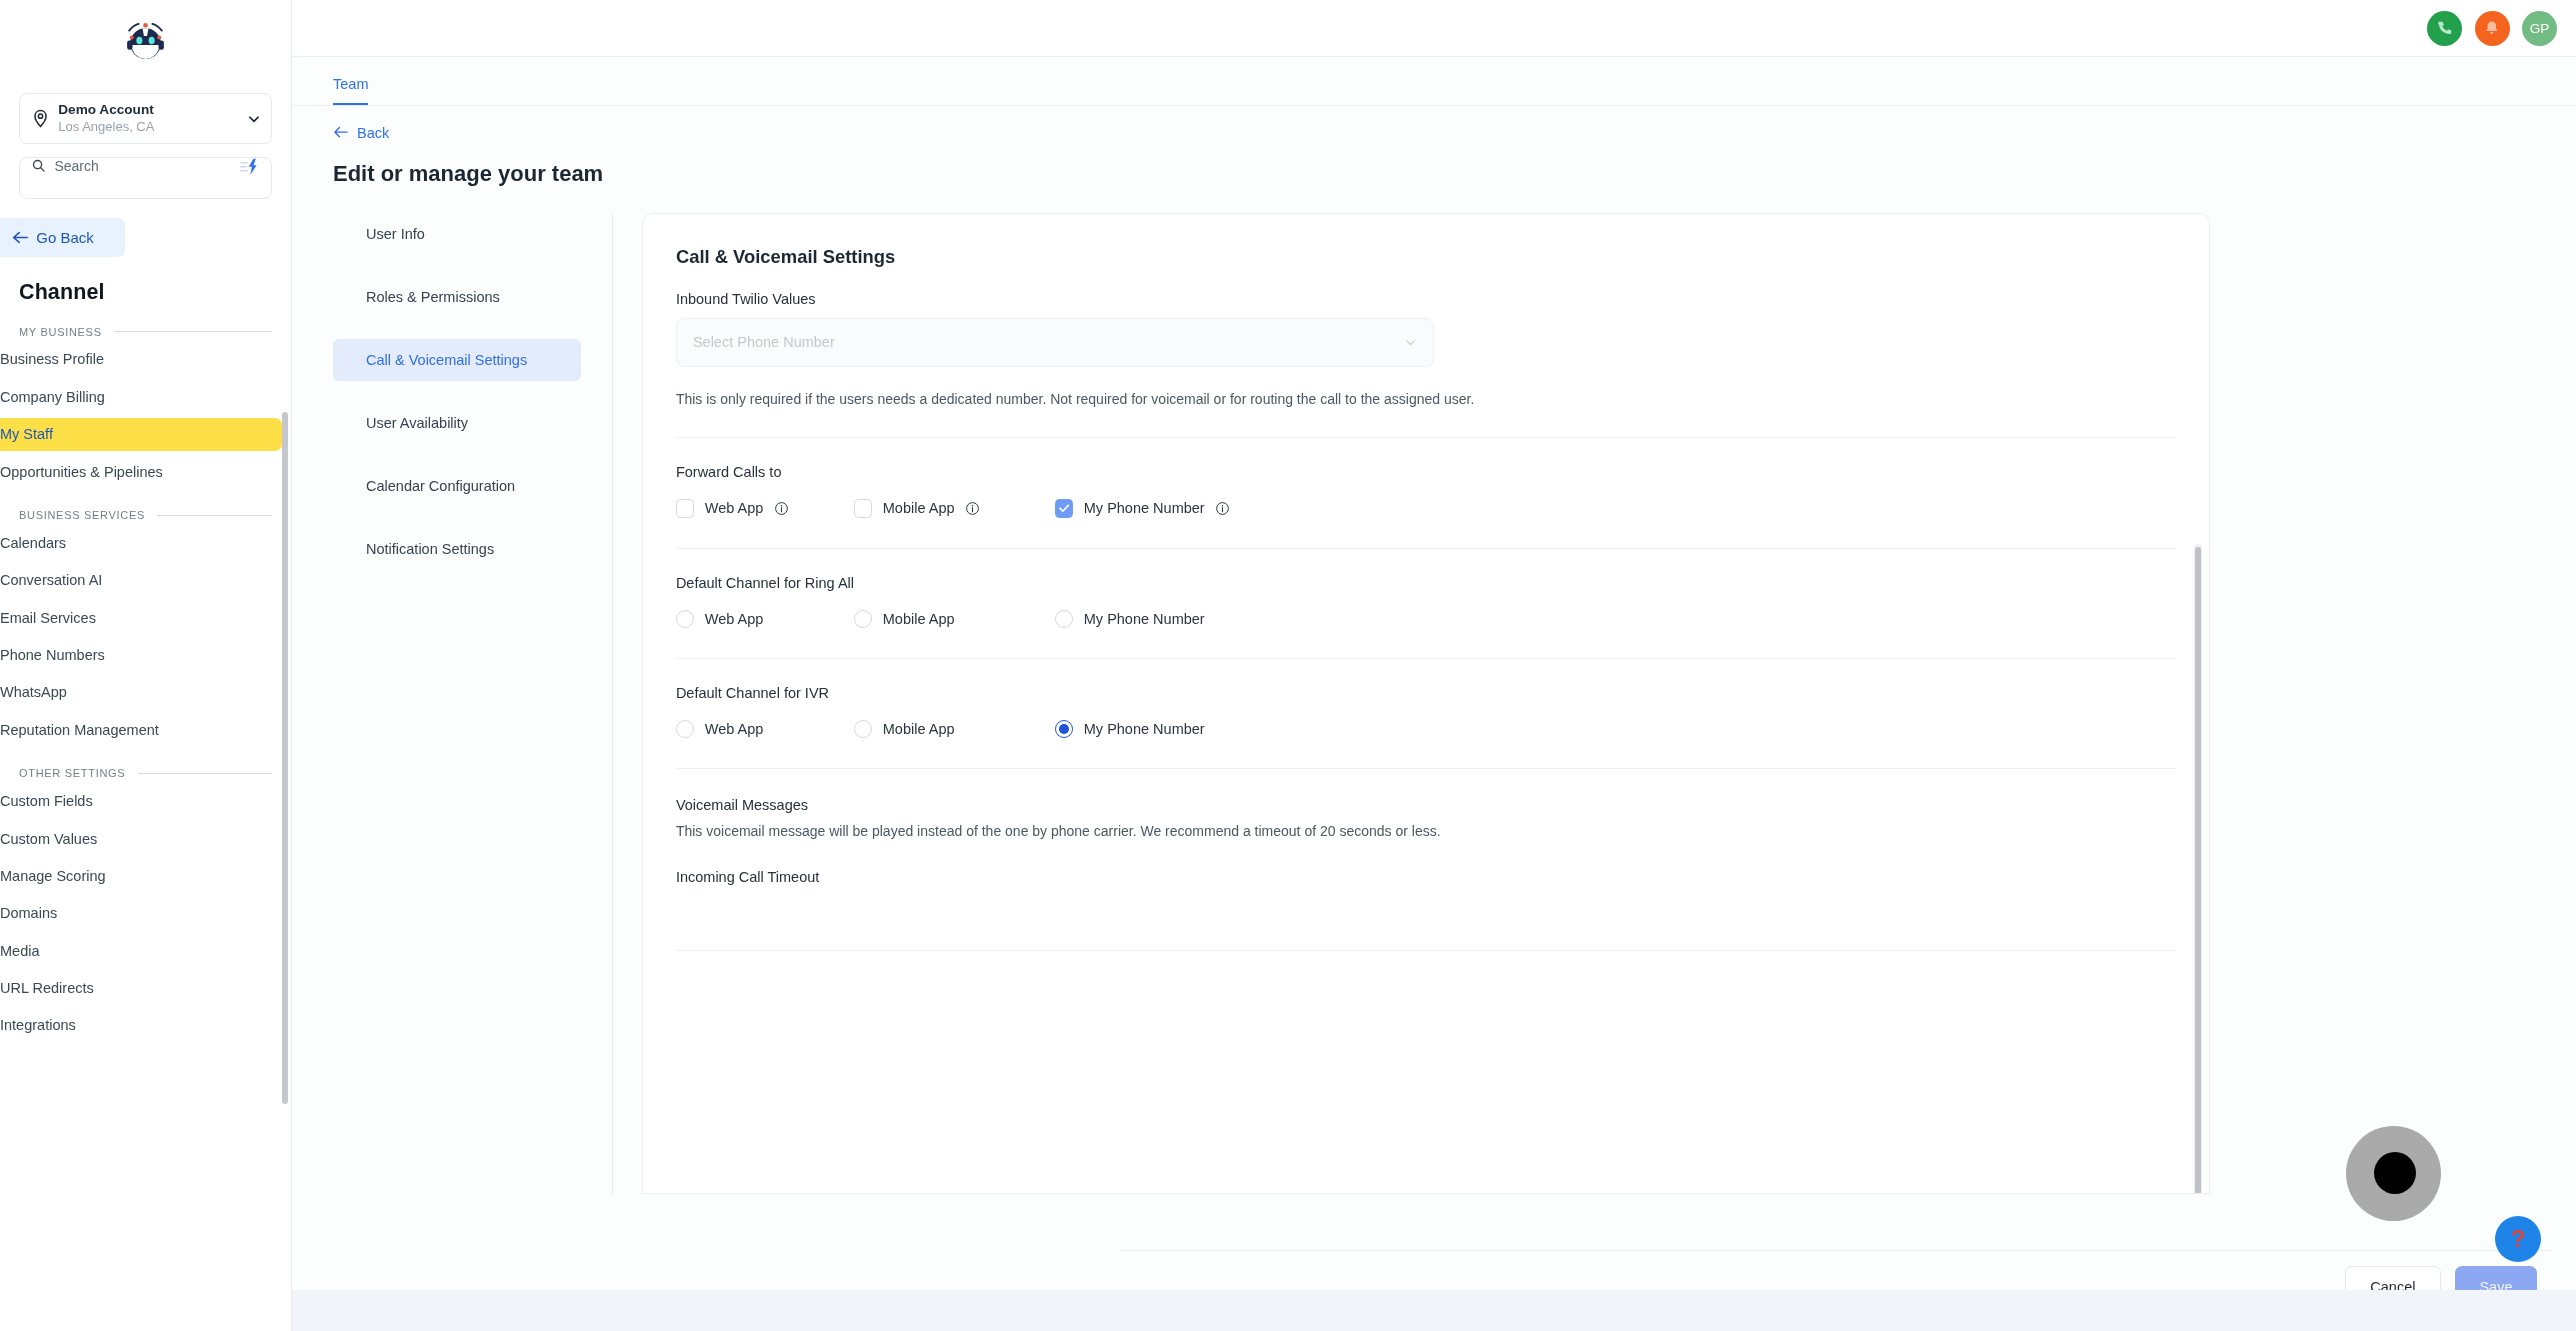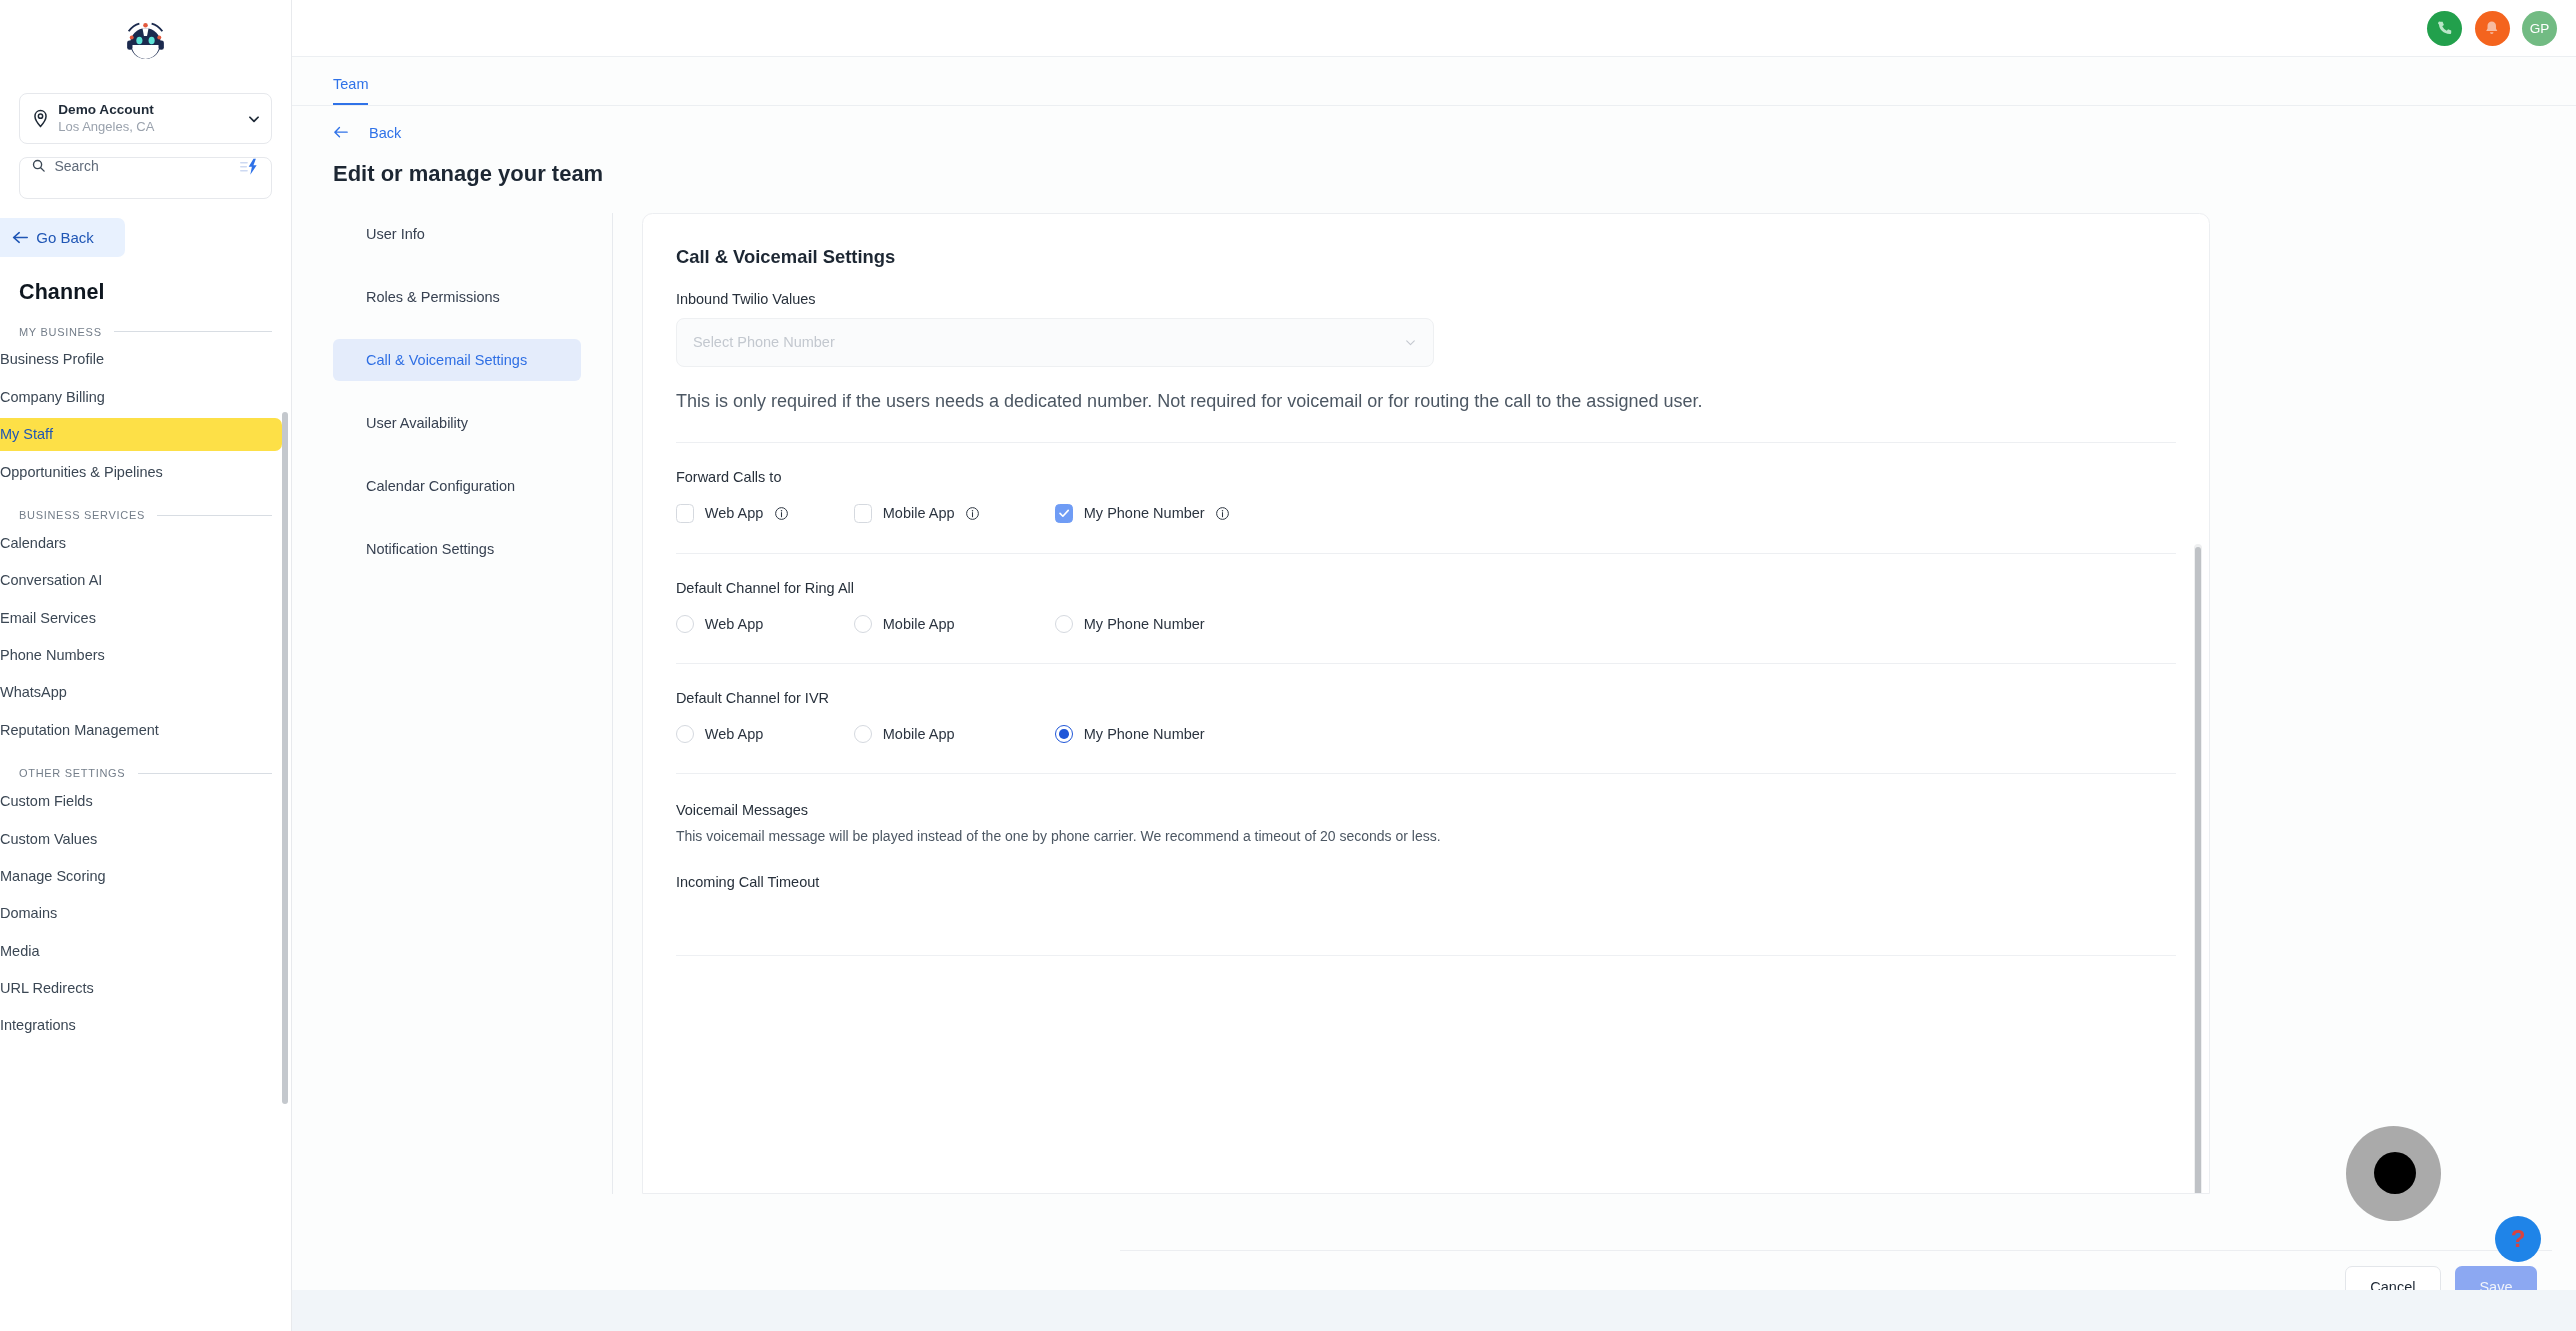--- a/index.html
+++ b/index.html
@@ -102,21 +102,21 @@
   .circ.green { background: #22a04c; }
   .circ.orange { background: #f4641e; }
   .circ.avatar { background: #72bb83; color: #fff; font-size: 13.6px; font-weight: 500; }
 
   .tabbar { padding: 19px 0 0 41px; border-bottom: 0.9px solid #eceff2; }
   .tab {
     display: inline-block; font-size: 14.5px; color: #2f72e8;
     padding-bottom: 10.5px; border-bottom: 2.6px solid #2f72e8;
   }
 
-  .back-row { display: flex; align-items: center; gap: 20px; margin: 19px 0 0 41px; }
+  .back-row { display: flex; align-items: center; gap: 8px; margin: 19px 0 0 41px; }
   .back-arrow { width: 16px; height: 12.3px; }
   .back-label { font-size: 14.5px; color: #2f72e8; }
 
   .page-title { margin: 20px 0 0 41px; font-size: 22px; font-weight: 700; color: #1d2733; }
 
   .content { display: flex; margin-top: 26px; position: relative; }
   .tablist { width: 289px; flex: 0 0 289px; padding-left: 41px; }
   .tab-item {
     height: 42px; display: flex; align-items: center; padding-left: 33px;
     font-size: 14.5px; color: #374151; border-radius: 6.1px; margin-bottom: 21px;
@@ -134,21 +134,21 @@
 
   .field-label { font-size: 14.5px; color: #27303b; margin-top: 23px; }
   .select {
     margin-top: 11.4px; width: 758px; height: 49px;
     background: #fafbfc; border: 0.9px solid #eef0f2; border-radius: 8px;
     display: flex; align-items: center; padding: 0 16px;
   }
   .select-ph { flex: 1 1 auto; font-size: 14.5px; color: #c3c8cf; }
   .select-chev { width: 13px; height: 13px; }
 
-  .help-text { margin-top: 24.5px; font-size: 18px; color: #4c5763; }
+  .help-text { margin-top: 24.5px; font-size: 14px; color: #4c5763; }
 
   .hr { height: 0.9px; background: #edeff2; margin-top: 30px; width: 1500px; }
 
   .sec-label { font-size: 14.5px; color: #27303b; margin-top: 26px; }
   .opt-row { display: flex; align-items: center; margin-top: 19px; }
   .opt { display: flex; align-items: center; gap: 10.5px; }
   .opt.w1 { width: 178px; }
   .opt.w2 { width: 201px; }
 
   .cbox { width: 18.4px; height: 18.4px; border: 1.4px solid #d5d9df; border-radius: 4.4px; background: #fff; flex: 0 0 18.4px; }

